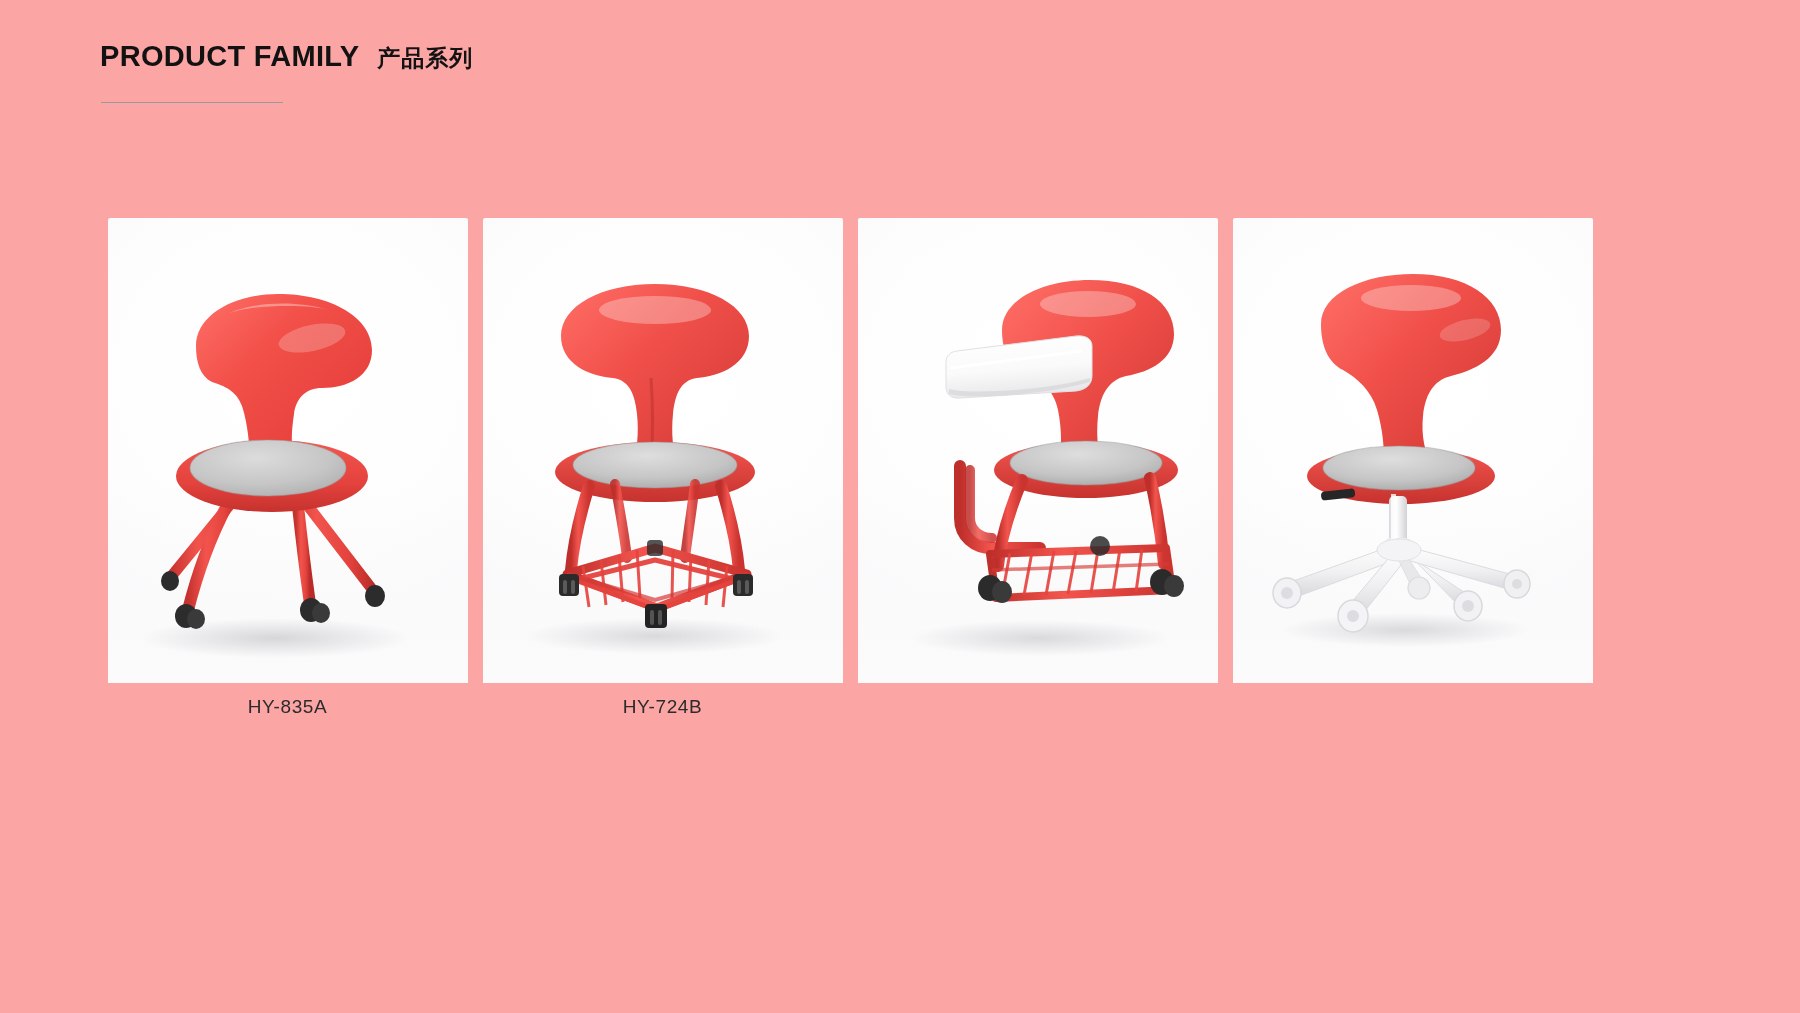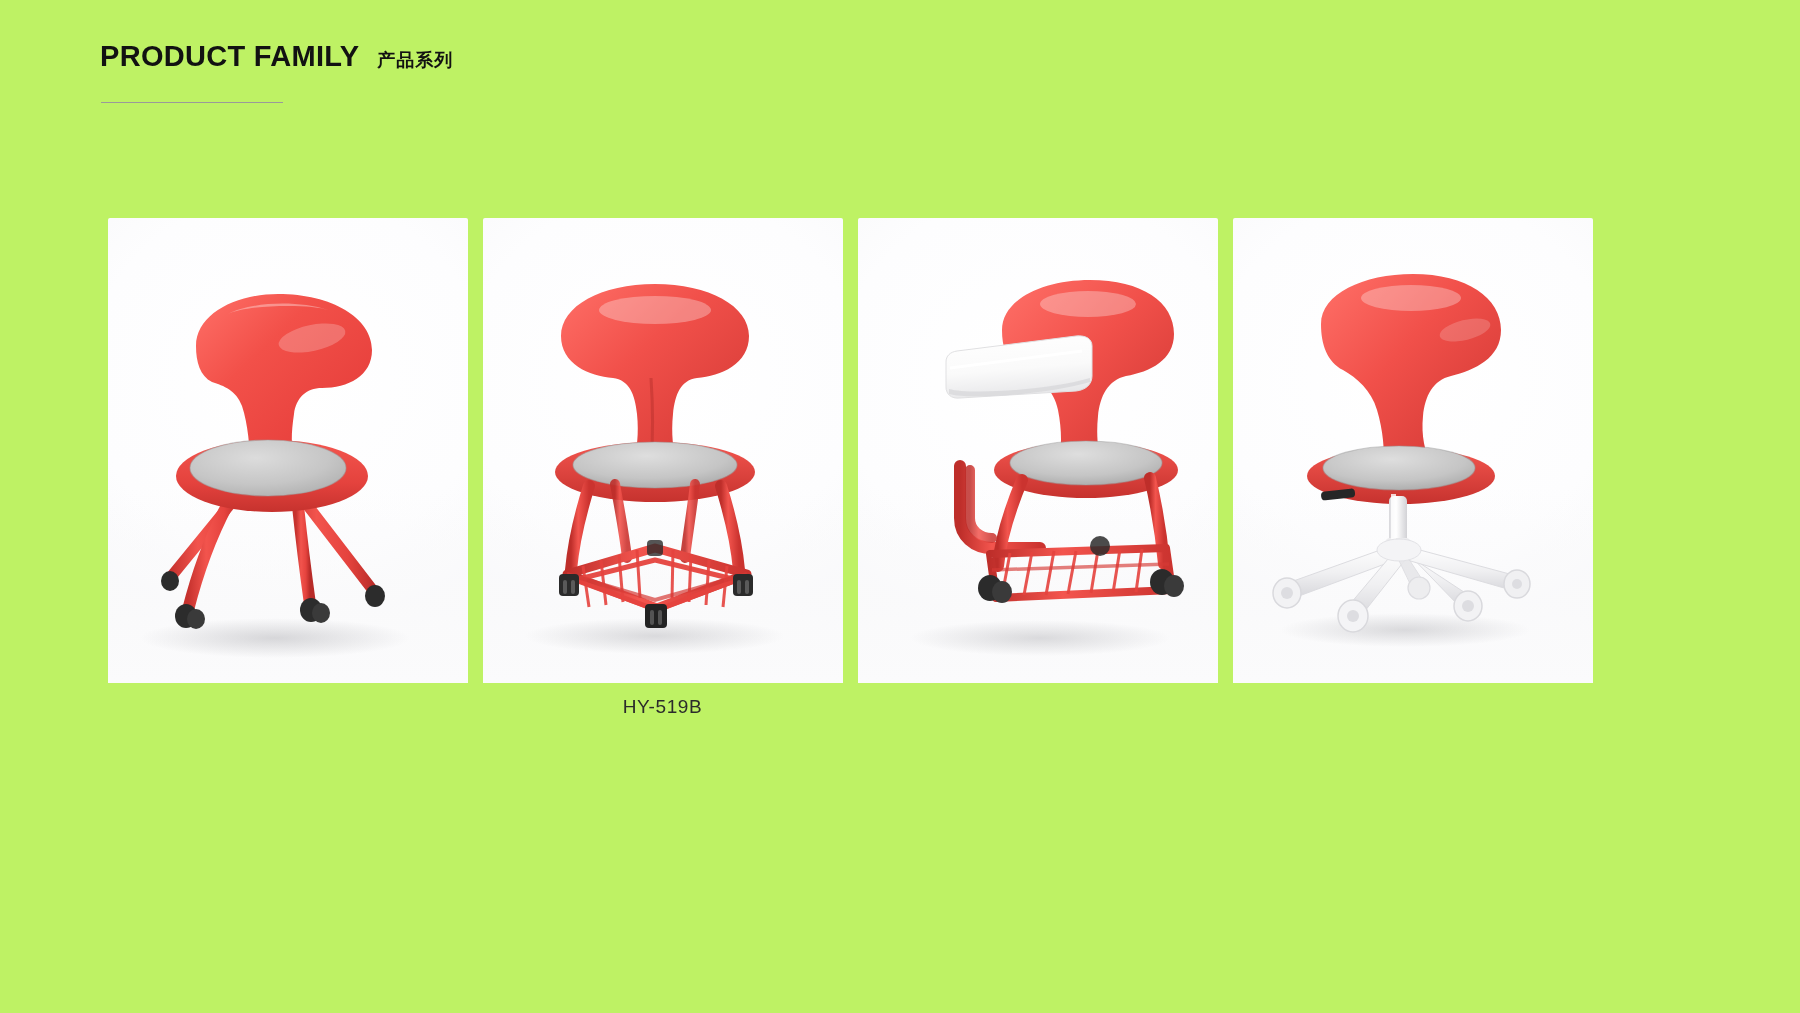--- a/index.html
+++ b/index.html
@@ -4,31 +4,31 @@
 <title>Product Family</title>
 <style>
   * { box-sizing: border-box; margin: 0; padding: 0; }
   html, body {
     width: 1800px;
     height: 1013px;
     background: #ffffff;
     font-family: "Liberation Sans", "DejaVu Sans", sans-serif;
     overflow: hidden;
   }
-  .page { position: relative; width: 1800px; height: 1013px; background: #bef264; }
+  .page { position: relative; width: 1800px; height: 1013px; background: #fca5a5; }
 
   
   .header { position: absolute; left: 100px; top: 40px; }
   .title-row { display: flex; align-items: baseline; gap: 18px; white-space: nowrap; }
   .title-en {
     font-size: 29px; font-weight: bold; color: #121212;
     letter-spacing: .3px;
   }
   .title-cn {
-    font-size: 18px; font-weight: bold; color: #121212;
+    font-size: 23px; font-weight: bold; color: #121212;
     letter-spacing: 1px;
     font-family: "DejaVu Sans", "Liberation Sans", sans-serif;
   }
   .title-rule {
     position: absolute; left: 1px; top: 62px;
     width: 182px; height: 1px; background: #9a9a9a;
   }
 
   
   .grid {
@@ -138,20 +138,21 @@
           <g fill="#2C2C2C">
             <ellipse cx="86" cy="398" rx="11" ry="12"></ellipse>
             <ellipse cx="96" cy="401" rx="9" ry="10" fill="#3A3A3A"></ellipse>
             <ellipse cx="211" cy="392" rx="11" ry="12"></ellipse>
             <ellipse cx="221" cy="395" rx="9" ry="10" fill="#3A3A3A"></ellipse>
             <ellipse cx="275" cy="378" rx="10" ry="11"></ellipse>
             <ellipse cx="70" cy="363" rx="9" ry="10"></ellipse>
           </g>
         </svg>
       </div>
+      <div class="caption">HY-835A</div>
     </div>
 
     <div class="cell">
       <div class="stage"></div>
       <div class="art">
         <svg viewBox="0 0 360 465" xmlns="http://www.w3.org/2000/svg">
           <defs>
             <linearGradient id="b-shell" x1="0" y1="0" x2="1" y2="1">
               <stop offset="0%" stop-color="#FF6F67"></stop>
               <stop offset="40%" stop-color="#F1504A"></stop>
@@ -226,21 +227,21 @@
             <rect x="258" y="356" width="20" height="22" rx="4" fill="#2B2B2B"></rect>
             <rect x="262" y="362" width="4" height="14" rx="2" fill="#5a5a5a"></rect>
             <rect x="270" y="362" width="4" height="14" rx="2" fill="#5a5a5a"></rect>
             <rect x="170" y="386" width="22" height="24" rx="4" fill="#232323"></rect>
             <rect x="175" y="392" width="4" height="15" rx="2" fill="#545454"></rect>
             <rect x="183" y="392" width="4" height="15" rx="2" fill="#545454"></rect>
             <rect x="172" y="322" width="16" height="16" rx="4" fill="#2B2B2B" opacity=".8"></rect>
           </g>
         </svg>
       </div>
-      <div class="caption">HY-519B</div>
+      <div class="caption">HY-724B</div>
     </div>
 
     <div class="cell">
       <div class="stage"></div>
       <div class="art">
         <svg viewBox="0 0 360 465" xmlns="http://www.w3.org/2000/svg">
           <defs>
             <linearGradient id="c-shell" x1="0" y1="0" x2="1" y2="1">
               <stop offset="0%" stop-color="#FF7068"></stop>
               <stop offset="45%" stop-color="#F1504A"></stop>

